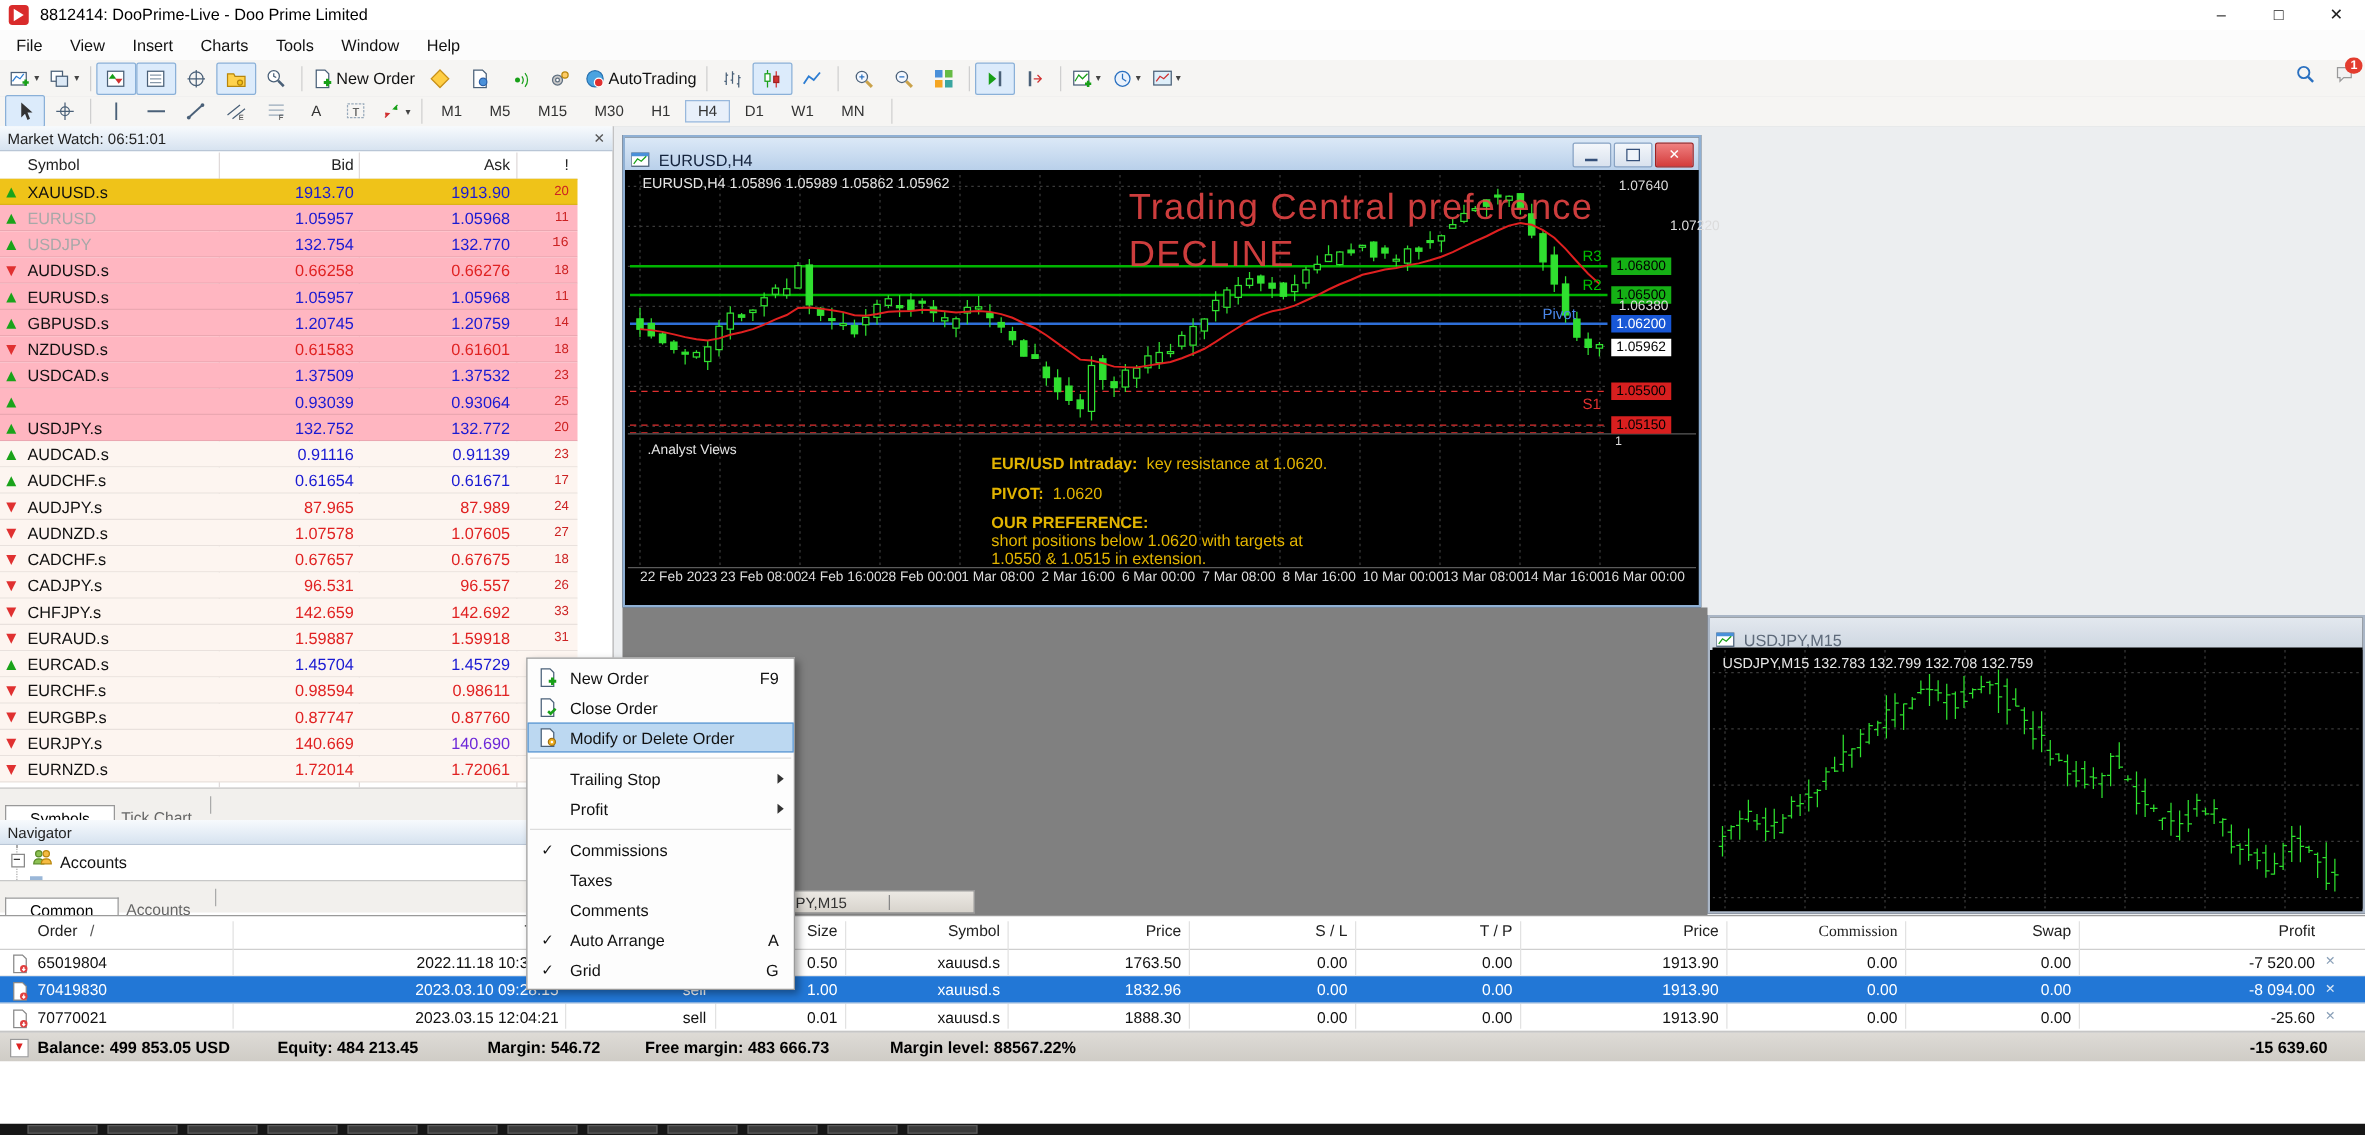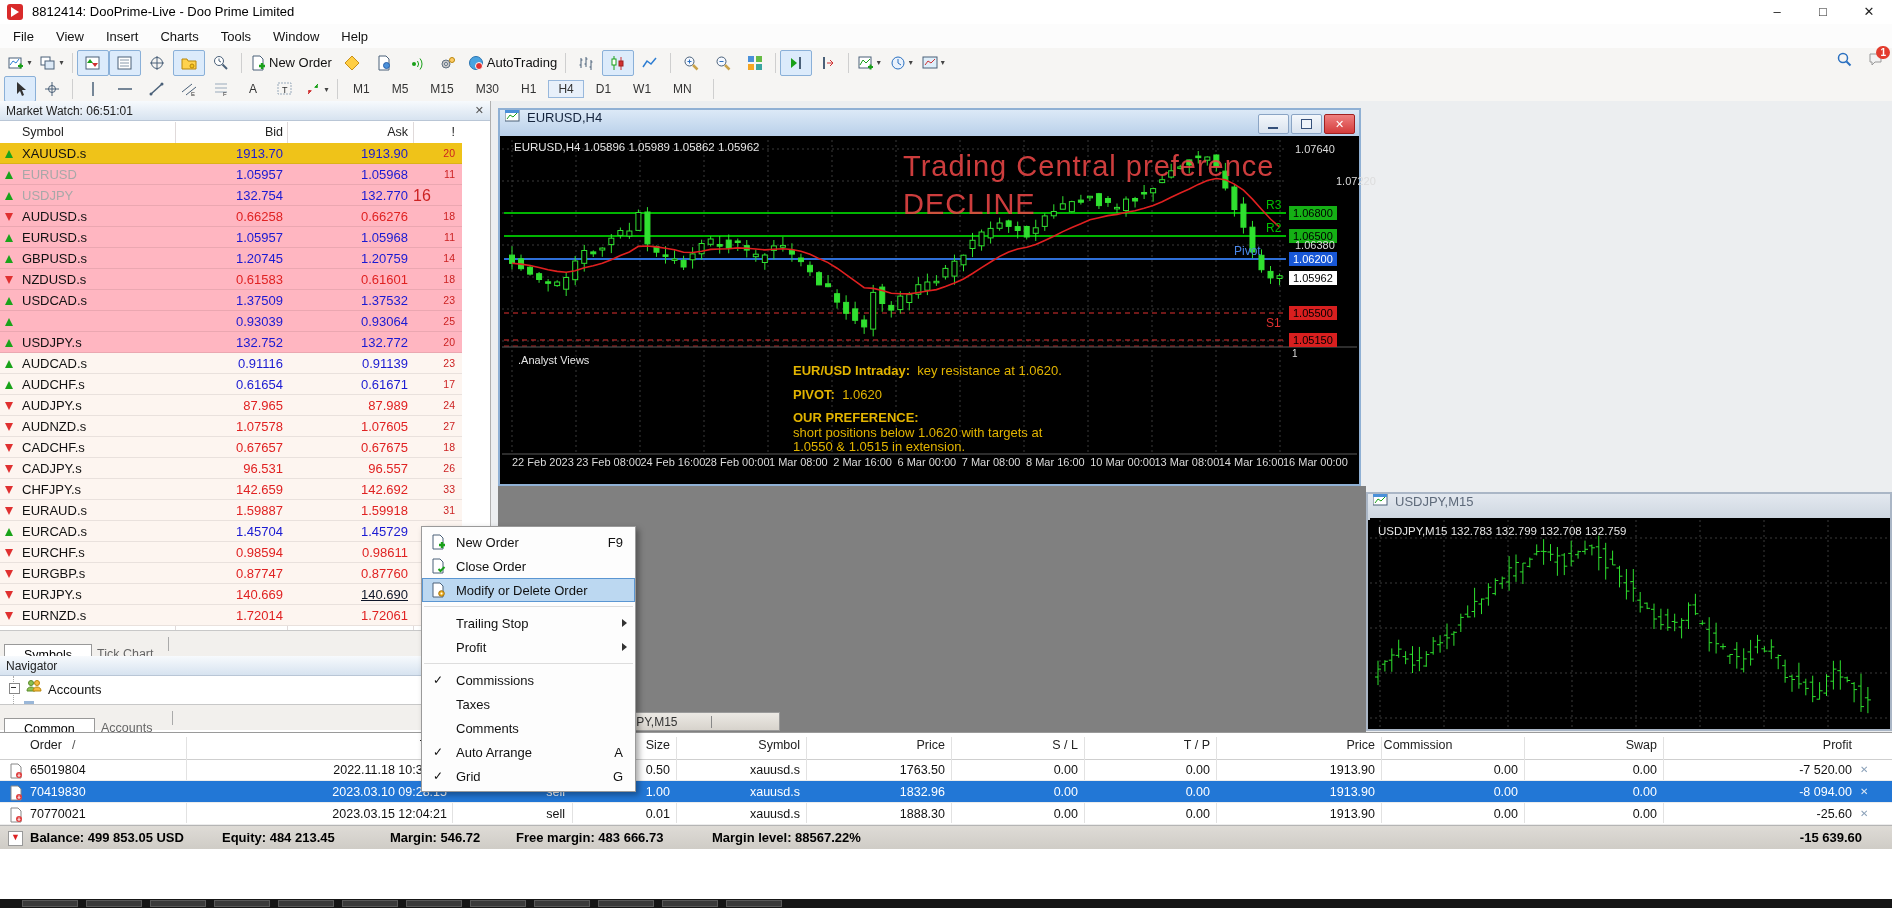--- a/index.html
+++ b/index.html
@@ -41,21 +41,21 @@
   .tab.active{background:#fff;border:1px solid #999;border-bottom-color:#fff;color:#000}
   .tab.inactive{color:#666}
   .tabdiv{position:absolute;top:6px;width:1px;height:14px;background:#aaa}
   
   #navigator{left:0;top:656px;width:490px;height:76px;background:#fff;border-right:1px solid #b0b0b0}
   
   #mdi-light{left:490px;top:101px;width:1402px;height:631px;background:#eceef0}
   #mdi-dark{left:498px;top:486px;width:868px;height:246px;background:#808080}
   
   .chartwin{box-sizing:border-box;border:2px solid #8fb0d4;background:#000}
-  .wtitle{height:26px;display:flex;align-items:flex-start;padding-left:5px;gap:6px}
+  .wtitle{height:26px;display:flex;align-items:flex-end;padding-left:5px;gap:6px}
   .wtitle.active{background:linear-gradient(#dce9f7,#b9d0ea);color:#16誌}
   .wtitle-txt{font-size:13px}
   .wbtns{position:absolute;right:4px;top:4px;display:flex;gap:2px}
   .wbtn{width:29px;height:18px;background:linear-gradient(#f4f7fb,#d9e2ee);border:1px solid #8aa4c4;border-radius:2px;position:relative}
   .wbtn.close{background:linear-gradient(#ef8080,#d43c3c);border-color:#a02020}
   .wbtn .g-min{position:absolute;left:9px;bottom:4px;width:10px;height:2px;background:#35507a}
   .wbtn .g-max{position:absolute;left:9px;top:4px;width:9px;height:8px;border:1px solid #35507a;background:#eef3fa}
   .wbtn .g-x{position:absolute;left:0;top:1px;width:100%;text-align:center;color:#fff;font-size:11px;line-height:16px}
   .chart-txt{position:absolute;color:#e6e6e6;font-size:11.5px;white-space:nowrap}
   .axis-lab{position:absolute;font-size:11px;color:#dcdcdc;white-space:nowrap}
@@ -389,21 +389,21 @@
         <div class="cell" style="left: 22px; color: rgb(168, 168, 168);">EURUSD</div>
         <div class="cell" style="left: 90px; width: 193px; text-align: right; color: rgb(26, 26, 210);">1.05957</div>
         <div class="cell" style="left: 287px; width: 121px; text-align: right; color: rgb(26, 26, 210);">1.05968</div>
         <div class="cell" style="left: 413px; width: 42px; text-align: right; font-size: 10.5px; color: rgb(204, 34, 34);">11</div>
       </div>
       <div class="mw-row abs bg-pink" style="top: 84px;">
         <div class="tri up"></div>
         <div class="cell" style="left: 22px; color: rgb(168, 168, 168);">USDJPY</div>
         <div class="cell" style="left: 90px; width: 193px; text-align: right; color: rgb(26, 26, 210);">132.754</div>
         <div class="cell" style="left: 287px; width: 121px; text-align: right; color: rgb(26, 26, 210);">132.770</div>
-        <div class="cell" style="left: 413px; width: 42px; font-size: 16px; color: rgb(204, 34, 34);">16</div>
+        <div class="cell" style="left: 413px; width: 42px; text-align: right; font-size: 11px; color: rgb(204, 34, 34); font-family: Liberation Mono, monospace;">16</div>
       </div>
       <div class="mw-row abs bg-pink" style="top: 105px;">
         <div class="tri down"></div>
         <div class="cell" style="left: 22px; color: rgb(17, 17, 17);">AUDUSD.s</div>
         <div class="cell" style="left: 90px; width: 193px; text-align: right; color: rgb(224, 34, 34);">0.66258</div>
         <div class="cell" style="left: 287px; width: 121px; text-align: right; color: rgb(224, 34, 34);">0.66276</div>
         <div class="cell" style="left: 413px; width: 42px; text-align: right; font-size: 10.5px; color: rgb(204, 34, 34);">18</div>
       </div>
       <div class="mw-row abs bg-pink" style="top: 126px;">
         <div class="tri up"></div>
@@ -521,21 +521,21 @@
         <div class="tri down"></div>
         <div class="cell" style="left: 22px; color: rgb(17, 17, 17);">EURGBP.s</div>
         <div class="cell" style="left: 90px; width: 193px; text-align: right; color: rgb(224, 34, 34);">0.87747</div>
         <div class="cell" style="left: 287px; width: 121px; text-align: right; color: rgb(224, 34, 34);">0.87760</div>
         <div class="cell" style="left: 413px; width: 42px; text-align: right; font-size: 10.5px; color: rgb(204, 34, 34);">13</div>
       </div>
       <div class="mw-row abs bg-plain" style="top: 483px;">
         <div class="tri down"></div>
         <div class="cell" style="left: 22px; color: rgb(17, 17, 17);">EURJPY.s</div>
         <div class="cell" style="left: 90px; width: 193px; text-align: right; color: rgb(224, 34, 34);">140.669</div>
-        <div class="cell" style="left: 287px; width: 121px; text-align: right; color: #0f172a; text-decoration: underline;">140.690</div>
+        <div class="cell" style="left: 287px; width: 121px; text-align: right; color: #6d28d9;">140.690</div>
         <div class="cell" style="left: 413px; width: 42px; text-align: right; font-size: 10.5px; color: rgb(204, 34, 34);">21</div>
       </div>
       <div class="mw-row abs bg-plain" style="top: 504px;">
         <div class="tri down"></div>
         <div class="cell" style="left: 22px; color: rgb(17, 17, 17);">EURNZD.s</div>
         <div class="cell" style="left: 90px; width: 193px; text-align: right; color: rgb(224, 34, 34);">1.72014</div>
         <div class="cell" style="left: 287px; width: 121px; text-align: right; color: rgb(224, 34, 34);">1.72061</div>
         <div class="cell" style="left: 413px; width: 42px; text-align: right; font-size: 10.5px; color: rgb(204, 34, 34);">47</div>
       </div>
       <div class="tabbar abs" style="top: 529px;">
@@ -1043,21 +1043,21 @@
       <div class="abs" style="left: 0px; top: 5px; width: 1892px; height: 21px; border-bottom: 1px solid rgb(207, 207, 207);">
         <div class="th" style="left: 30px; top: 0px;">Order</div>
         <div class="th" style="left: 247px; width: 200px; text-align: right; top: 0px;">Time</div>
         <div class="th" style="left: 365px; width: 200px; text-align: right; top: 0px;">Type</div>
         <div class="th" style="left: 470px; width: 200px; text-align: right; top: 0px;">Size</div>
         <div class="th" style="left: 600px; width: 200px; text-align: right; top: 0px;">Symbol</div>
         <div class="th" style="left: 745px; width: 200px; text-align: right; top: 0px;">Price</div>
         <div class="th" style="left: 878px; width: 200px; text-align: right; top: 0px;">S / L</div>
         <div class="th" style="left: 1010px; width: 200px; text-align: right; top: 0px;">T / P</div>
         <div class="th" style="left: 1175px; width: 200px; text-align: right; top: 0px;">Price</div>
-        <div class="th" style="left: 1318px; width: 200px; text-align: center; top: 0px;">Commission</div>
+        <div class="th" style="left: 1318px; width: 200px; text-align: right; top: 0px; font-family: Liberation Serif, serif;">Commission</div>
         <div class="th" style="left: 1457px; width: 200px; text-align: right; top: 0px;">Swap</div>
         <div class="th" style="left: 1652px; width: 200px; text-align: right; top: 0px;">Profit</div>
         <div class="th" style="left: 72px; top: 0px; color: rgb(85, 85, 85);">/</div>
       </div>
       <div class="tvline" style="left: 186px;"></div>
       <div class="tvline" style="left: 452px;"></div>
       <div class="tvline" style="left: 572px;"></div>
       <div class="tvline" style="left: 676px;"></div>
       <div class="tvline" style="left: 806px;"></div>
       <div class="tvline" style="left: 951px;"></div>

